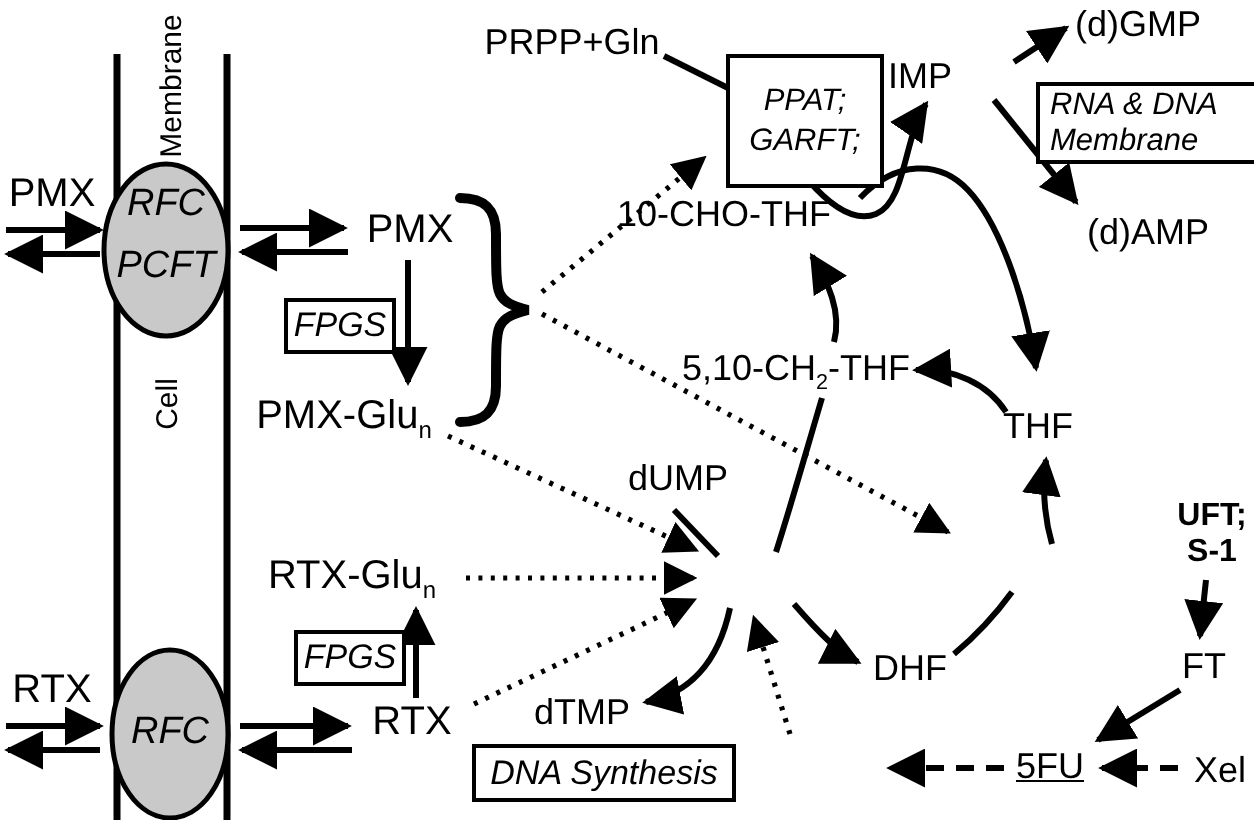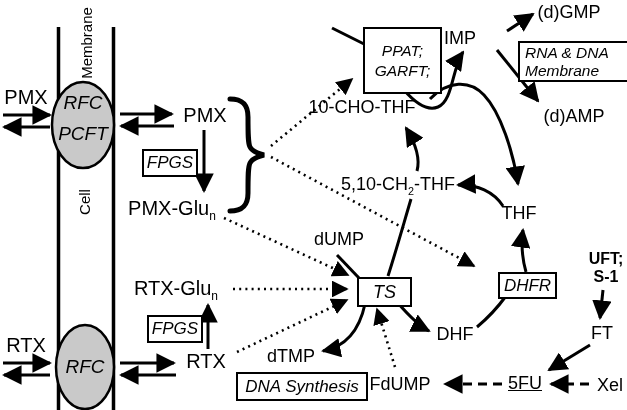--- a/index.html
+++ b/index.html
@@ -85,46 +85,44 @@
   <div class="lbl it" style="left:83px;top:133px;font-size:19px;">PCFT</div>
   <div class="lbl it" style="left:85px;top:366px;font-size:19px;">RFC</div>
 
   <div class="lbl big" style="left:26px;top:97px;">PMX</div>
   <div class="lbl big" style="left:205px;top:115px;">PMX</div>
   <div class="lbl big" style="left:172px;top:208px;"><span>PMX-Glu</span><sub>n</sub></div>
   <div class="lbl big" style="left:26px;top:345px;">RTX</div>
   <div class="lbl big" style="left:206px;top:361px;">RTX</div>
   <div class="lbl big" style="left:176px;top:288px;"><span>RTX-Glu</span><sub>n</sub></div>
 
+  <div class="lbl" style="left:286px;top:21px;">PRPP+Gln</div>
   <div class="lbl" style="left:460px;top:38px;">IMP</div>
   <div class="lbl" style="left:569px;top:12px;">(d)GMP</div>
   <div class="lbl" style="left:574px;top:116px;">(d)AMP</div>
   <div class="lbl" style="left:362px;top:107px;">10-CHO-THF</div>
   <div class="lbl" style="left:398px;top:184px;"><span>5,10-CH</span><sub>2</sub><span>-THF</span></div>
   <div class="lbl" style="left:519px;top:213px;">THF</div>
   <div class="lbl" style="left:455px;top:334px;">DHF</div>
   <div class="lbl" style="left:339px;top:239px;">dUMP</div>
   <div class="lbl" style="left:291px;top:356px;">dTMP</div>
-  <div class="lbl" style="left:400px;top:384px;">FdUMP</div>
   <div class="lbl" style="left:525px;top:383px;text-decoration:underline;">5FU</div>
   <div class="lbl" style="left:610px;top:385px;">Xel</div>
   <div class="lbl" style="left:602px;top:333px;">FT</div>
   <div class="lbl twoline" style="left:606px;top:268px;transform:translate(-50%,-50%);font-weight:bold;">
     <div>UFT;</div>
     <div>S-1</div>
   </div>
 
   <div class="box" style="left:142px;top:149px;width:52px;height:24px;">FPGS</div>
   <div class="box" style="left:147px;top:315px;width:52px;height:24px;">FPGS</div>
   <div class="box small" style="left:363px;top:27px;width:75px;height:63px;">
     <div>PPAT;</div>
     <div>GARFT;</div>
   </div>
-  <div class="box" style="left:357px;top:277px;width:51px;height:26px;font-size:18px;">TS</div>
-  <div class="box" style="left:498px;top:272px;width:55px;height:23px;">DHFR</div>
 
   <div class="box small left" style="left:518px;top:41px;width:107px;height:37px;line-height:1.15;">
     <div>RNA &amp; DNA</div>
     <div>Membrane</div>
   </div>
   <div class="box" style="left:236px;top:372px;width:128px;height:25px;">DNA Synthesis</div>
 
 </div>
 
 </body></html>

